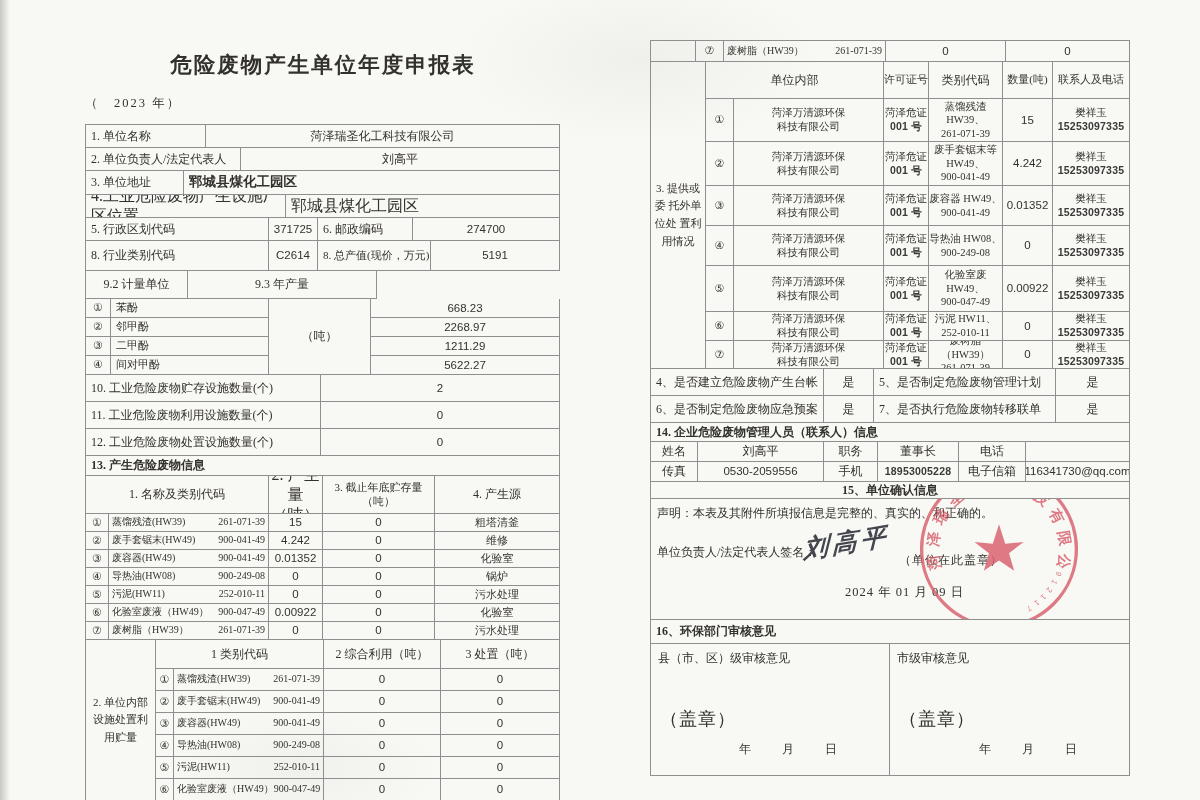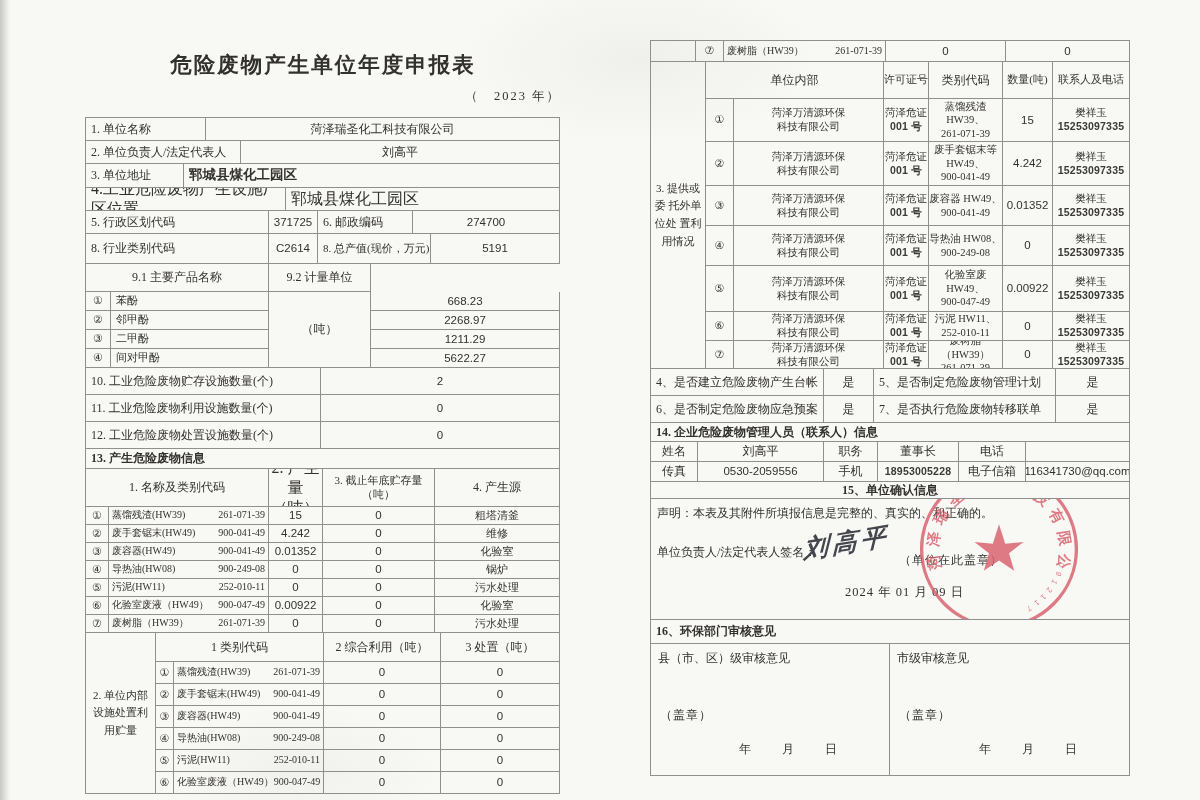--- a/index.html
+++ b/index.html
@@ -9,21 +9,21 @@
     background:
       radial-gradient(260px 120px at 640px 60px, #efefec 0%, rgba(247,247,244,0) 70%),
       radial-gradient(200px 90px at 300px 770px, #f0f0ed 0%, rgba(247,247,244,0) 70%),
       #f8f8f5;
     font-family:"Liberation Serif", serif; color:var(--ink);
   }
   .scan-edge{position:absolute;left:0;top:0;width:10px;height:800px;
     background:linear-gradient(90deg,#c7c7c4,rgba(248,248,245,0));}
   .page{position:absolute;}
   .doc-title{text-align:center;font-size:21.5px;font-weight:bold;letter-spacing:2px;}
-  .doc-year{text-align:right;font-size:12.5px;letter-spacing:2px;margin-top:9px;}
+  .doc-year{text-align:left;font-size:12.5px;letter-spacing:2px;margin-top:16px;}
   .sheet{border-top:1px solid var(--line);border-left:1px solid var(--line);}
   .r{display:flex;}
   .c{box-sizing:border-box;border-right:1px solid var(--line);border-bottom:1px solid var(--line);
      display:flex;align-items:center;justify-content:center;flex-direction:row;
      font-size:12px;line-height:1.25;text-align:center;overflow:hidden;}
   .stack{display:flex;flex-direction:column;}
   .lab{justify-content:flex-start;text-align:left;padding-left:5px;}
   .b{font-weight:bold;}
   .big{font-size:13.5px;font-weight:bold;}
   .sm{font-size:16px;}
@@ -33,21 +33,21 @@
   .nc div{white-space:nowrap;}
   .v{flex-direction:column;justify-content:center;font-size:10.5px;line-height:1.3;}
   .pre{white-space:pre-line;font-size:10.5px;line-height:1.3;}
   .side{font-size:11px;line-height:1.6;padding:0 2px;text-align:center;}
   .num{font-family:"Liberation Sans",sans-serif;font-size:11.5px;}
   .ph{font-family:"Liberation Sans",sans-serif;font-weight:bold;font-size:10.5px;letter-spacing:.2px;color:#3c3a38;}
   .rel{position:relative;}
   .abs{position:absolute;}
   .auditcell{position:relative;}
   .auditcell .sec16-col-title{position:absolute;top:7px;left:7px;font-size:12px;}
-  .auditcell .sec16-seal{position:absolute;top:64px;left:9px;font-size:12px;letter-spacing:1px;}
+  .auditcell .sec16-seal{position:absolute;top:64px;left:9px;font-size:18px;letter-spacing:1px;}
   .auditcell .sec16-ymd{position:absolute;bottom:18px;right:38px;font-size:12px;letter-spacing:14px;}
   .signature{position:absolute;font-size:25px;font-style:italic;font-weight:bold;
     font-family:"DejaVu Serif",serif;color:#2c2e38;transform:rotate(-9deg) skewX(-10deg);
     letter-spacing:4px;opacity:.88;}
 </style>
 </head>
 <body>
 
 <div class="scan-edge"></div>
 
@@ -77,22 +77,22 @@
         <div class="c lab" style="width: 95px;">6. 邮政编码</div>
         <div class="c num" style="width: 147px;">274700</div>
       </div>
       <div class="r" style="height: 30px;">
         <div class="c lab" style="width: 183px;">8. 行业类别代码</div>
         <div class="c num" style="width: 49px;">C2614</div>
         <div class="c lab sm8" style="width: 113px;">8. 总产值(现价，万元)</div>
         <div class="c num" style="width: 129px;">5191</div>
       </div>
       <div class="r" style="height: 28px;">
-        <div class="c " style="width: 183px;">9.1 主要产品名称</div>
         <div class="c " style="width: 102px;">9.2 计量单位</div>
+        <div class="c " style="width: 189px;">9.3 年产量</div>
       </div>
       <div class="r">
         <div class="stack" style="width: 183px;">
           <div class="r" style="height: 19px;">
             <div class="c sm11" style="width: 25px;">①</div>
             <div class="c lab sm11" style="width: 158px;">苯酚</div>
           </div>
           <div class="r" style="height: 19px;">
             <div class="c sm11" style="width: 25px;">②</div>
             <div class="c lab sm11" style="width: 158px;">邻甲酚</div>

